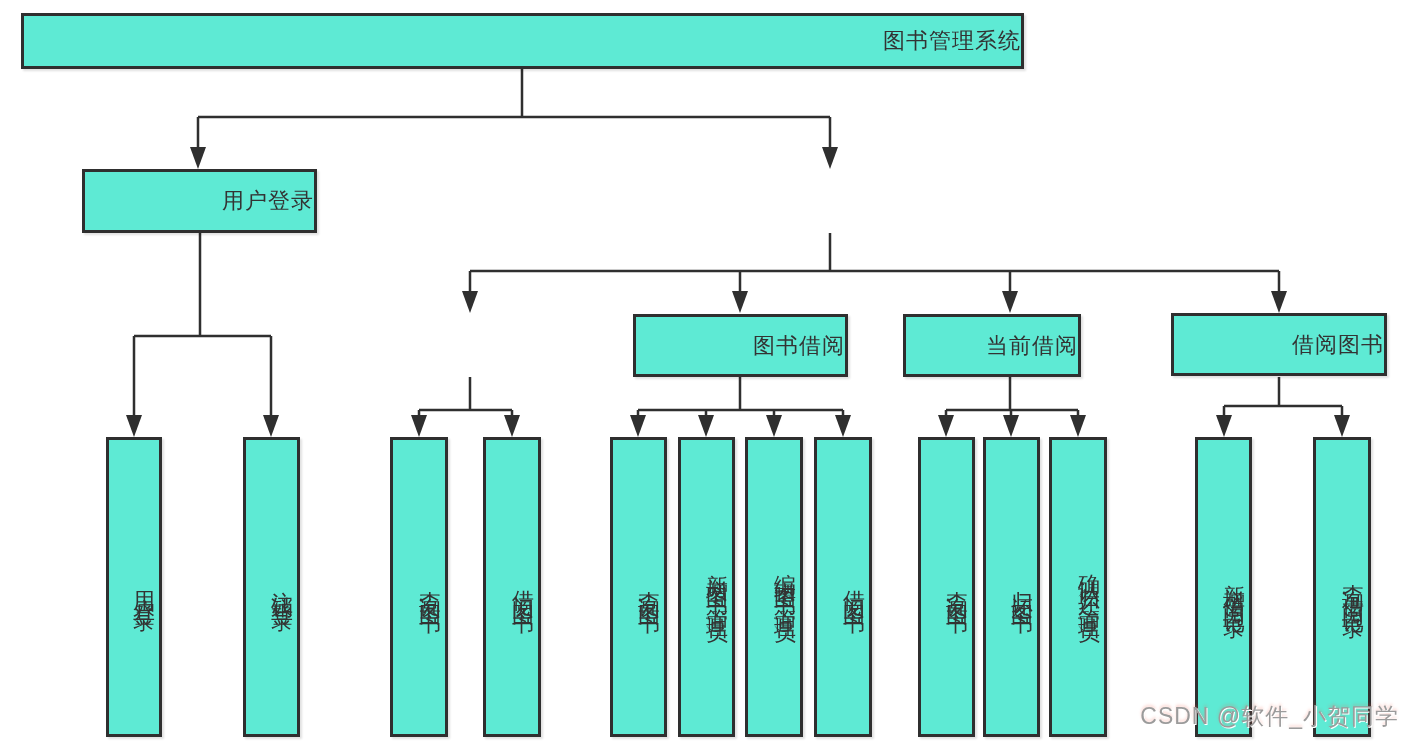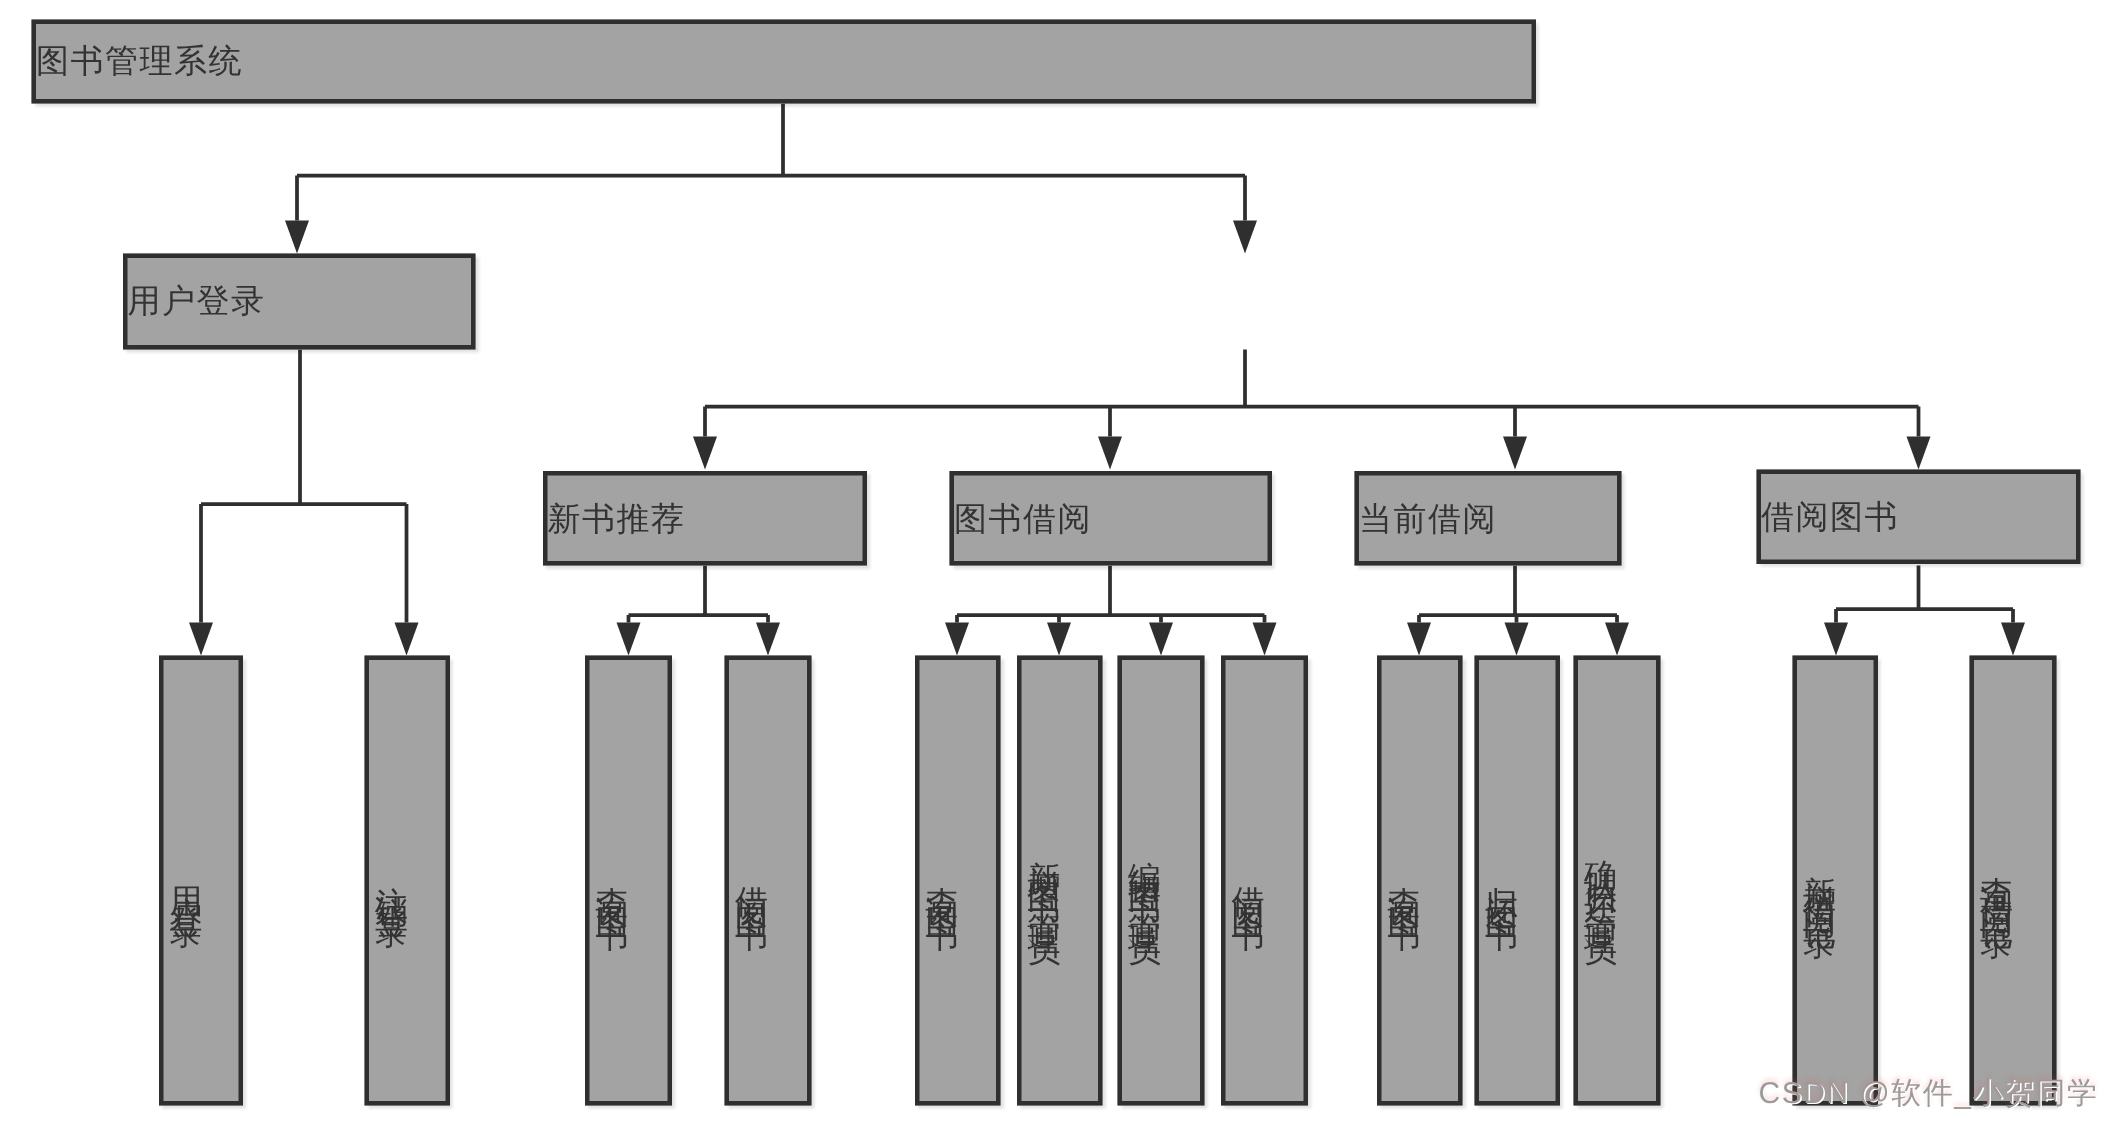--- a/index.html
+++ b/index.html
@@ -9,36 +9,36 @@
     background:#ffffff;
     font-family:"Liberation Sans","DejaVu Sans",sans-serif;
     color:#333333;
     overflow:hidden;
   }
   #wires{position:absolute;left:0;top:0;width:1405px;height:747px;}
   .box{
     position:absolute;
     box-sizing:border-box;
     border:3px solid #2f2f2f;
-    background:#a3a3a3;
-    display:flex;align-items:center;justify-content:flex-start;
+    background:#5eead4;
+    display:flex;align-items:center;justify-content:flex-end;
     box-shadow:2px 2px 2px rgba(0,0,0,0.12);
   }
   .h-box{font-size:22px;letter-spacing:1px;}
   .v-box .label{
     writing-mode:vertical-lr;
     text-orientation:mixed;
     font-size:22px;
     letter-spacing:7px;
     white-space:nowrap;
   }
   .watermark{
     position:absolute;
-    right:6px;bottom:5px;
-    font-size:20px;
+    right:6px;bottom:15px;
+    font-size:23px;
     color:#9b9b9b;
     letter-spacing:1px;
     text-shadow:1px 1px 0 #ffffff, 0 -2px 3px rgba(240,90,70,0.28);
     white-space:nowrap;
   }
 </style>
 </head>
 <body>
 
 <div id="stage">
@@ -84,23 +84,20 @@
   </svg>
 
   <div class="box h-box" style="left:21px;top:13px;width:1003px;height:56px;">
     <span class="label">图书管理系统</span>
   </div>
 
   <div class="box h-box" style="left:82px;top:169px;width:235px;height:64px;">
     <span class="label">用户登录</span>
   </div>
 
-  <div class="box h-box" style="left:362px;top:314px;width:216px;height:63px;">
-    <span class="label">新书推荐</span>
-  </div>
   <div class="box h-box" style="left:633px;top:314px;width:215px;height:63px;">
     <span class="label">图书借阅</span>
   </div>
   <div class="box h-box" style="left:903px;top:314px;width:178px;height:63px;">
     <span class="label">当前借阅</span>
   </div>
   <div class="box h-box" style="left:1171px;top:313px;width:216px;height:63px;">
     <span class="label">借阅图书</span>
   </div>
 

